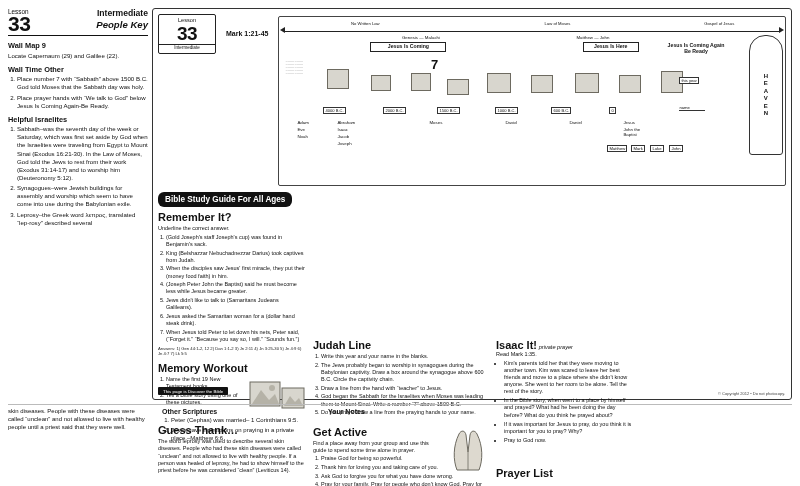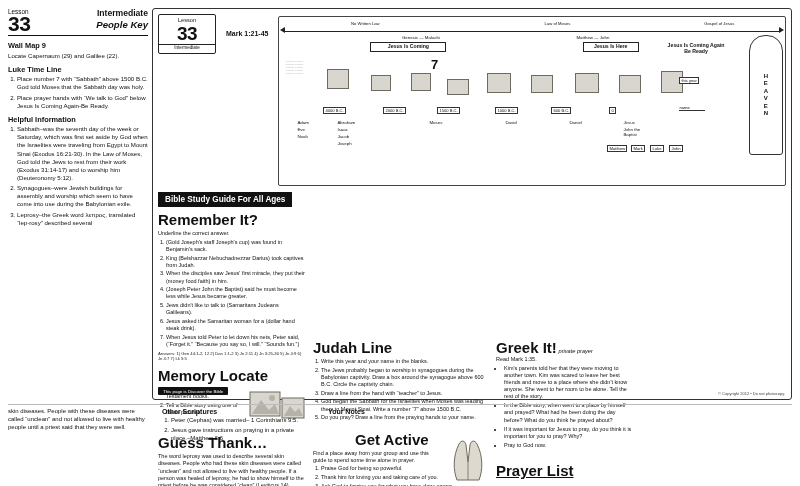--- a/index.html
+++ b/index.html
@@ -47,30 +47,30 @@
     display:flex; flex-direction:column; align-items:center; justify-content:center;
     line-height:1;
   }
   .lesson-box .l1 { font-size:5.6px; }
   .lesson-box .l2 { font-size:19px; font-weight:bold; letter-spacing:-0.5px; }
   .lesson-box .l3 { font-size:4.6px; border-top:0.7px solid #222; width:100%; text-align:center; padding-top:1px; margin-top:1px;}
   .ref { font-size:7px; font-weight:bold; margin:16px 0 0 10px; }
 
   .bsg {
     background:#111; color:#fff; font-weight:bold; font-size:8.2px;
-    padding:3px 7px; border-radius:0; display:inline-block; margin-top:6px;
+    padding:3px 7px; border-radius:6px; display:inline-block; margin-top:6px;
   }
 
   
   .card-body { display:flex; gap:7px; margin-top:4px; height:330px; }
   .col-a { width:148px; }
   .col-b { width:176px; }
   .col-c { width:138px; }
 
-  .h2 { font-weight:bold; font-size:15px; margin:0 0 2px; }
+  .h2 { font-weight:bold; font-size:11px; margin:0 0 2px; }
   .sub-i { font-style:italic; font-size:5.6px; }
   .col-a p, .col-b p, .col-c p, .col-a li, .col-b li, .col-c li { font-size:5.5px; line-height:1.3; margin:0 0 1.5px; }
   ol.num { margin:0 0 3px 8px; padding:0; }
   ol.num > li { margin-bottom:1.6px; }
   .tiny { font-size:4.2px; line-height:1.2; color:#222; }
 
   
   .tl-panel {
     border:1px solid #444; border-radius:2px; height:170px; margin-top:2px;
     position:relative; overflow:hidden; background:#fff;
@@ -145,27 +145,27 @@
       </div>
       <div class="ttl">
         <span>Intermediate</span>
         <span class="sub">People Key</span>
       </div>
     </div>
 
     <div class="sec-h">Wall Map 9</div>
     <p>Locate Capernaum (29) and Galilee (22).</p>
 
-    <div class="sec-h">Luke Time Line</div>
+    <div class="sec-h">Wall Time Other</div>
     <ol class="tight">
       <li>Place number 7 with “Sabbath” above 1500 B.C. God told Moses that the Sabbath day was holy.</li>
       <li>Place prayer hands with “We talk to God” below Jesus Is Coming Again-Be Ready.</li>
     </ol>
 
-    <div class="sec-h">Helpful Information</div>
+    <div class="sec-h">Helpful Israelites</div>
     <ol class="tight">
       <li>Sabbath–was the seventh day of the week or Saturday, which was first set aside by God when the Israelites were traveling from Egypt to Mount Sinai (Exodus 16:21-30). In the Law of Moses, God told the Jews to rest from their work (Exodus 31:14-17) and to worship him (Deuteronomy 5:12).</li>
       <li>Synagogues–were Jewish buildings for assembly and worship which seem to have come into use during the Babylonian exile.</li>
       <li>Leprosy–the Greek word λεπρος, translated “lep-rosy” described several</li>
     </ol>
   </div>
 
   <div class="card">
 
     <div class="card-hdr">
@@ -263,21 +263,21 @@
           <li>(Gold  Joseph's staff  Joseph's cup) was found in Benjamin's sack.</li>
           <li>King (Belshazzar  Nebuchadnezzar  Darius) took captives from Judah.</li>
           <li>When the disciples saw Jesus' first miracle, they put their (money  food  faith) in him.</li>
           <li>(Joseph  Peter  John the Baptist) said he must become less while Jesus became greater.</li>
           <li>Jews didn't like to talk to (Samaritans  Judeans  Galileans).</li>
           <li>Jesus asked the Samaritan woman for a (dollar  hand  steak  drink).</li>
           <li>When Jesus told Peter to let down his nets, Peter said, (“Forget it.”  “Because you say so, I will.”  “Sounds fun.”)</li>
         </ol>
         <div class="tiny">Answers:  1) Gen 44:1-2, 12  2) Dan 1:1-2  3) Jn 2:11  4) Jn 3:25-30  5) Jn 4:9  6) Jn 4:7  7) Lk 5:5</div>
 
-        <div class="h2" style="margin-top:6px;">Memory Locate</div>
+        <div class="h2" style="margin-top:6px;">Memory Workout</div>
         <div class="hand">
           <svg width="58" height="50" viewBox="0 0 58 50">
             <rect x="2" y="10" width="30" height="24" fill="#d8d6ce" stroke="#6d6a60" stroke-width="1"></rect>
             <path d="M4 32 L13 18 L21 28 L27 22 L31 32 Z" fill="#b5b2a7"></path>
             <circle cx="24" cy="16" r="3" fill="#b5b2a7"></circle>
             <rect x="34" y="16" width="22" height="20" fill="#d8d6ce" stroke="#6d6a60" stroke-width="1"></rect>
             <path d="M36 34 L42 24 L47 30 L51 26 L55 34 Z" fill="#b5b2a7"></path>
           </svg>
         </div>
         <ol class="num">
@@ -295,52 +295,52 @@
         <div style="height:128px;"></div>
         <div class="h2">Judah Line</div>
         <ol class="num">
           <li>Write this year and your name in the blanks.</li>
           <li>The Jews probably began to worship in synagogues during the Babylonian captivity. Draw a box around the synagogue above 600 B.C. Circle the captivity chain.</li>
           <li>Draw a line from the hand with “teacher” to Jesus.</li>
           <li>God began the Sabbath for the Israelites when Moses was leading them to Mount Sinai. Write a number “7” above 1500 B.C.</li>
           <li>Do you pray? Draw a line from the praying hands to your name.</li>
         </ol>
 
-        <div class="h2" style="margin-top:9px;margin-left:42px;">Get Active</div>
+        <div class="h2" style="margin-top:9px;">Get Active</div>
         <div style="float:right; margin:-14px 0 0 4px;">
           <svg width="42" height="46" viewBox="0 0 42 46">
             <path d="M10 44 C6 34 6 20 12 8 C14 4 18 4 19 9 L21 26 L23 9 C24 4 28 4 30 8 C36 20 36 34 32 44 Z" fill="#ddd9cf" stroke="#6d6a60" stroke-width="1"></path>
             <path d="M21 26 L21 44" stroke="#6d6a60" stroke-width="0.8"></path>
           </svg>
         </div>
         <p>Find a place away from your group and use this guide to spend some time alone in prayer.</p>
         <ol class="num">
           <li>Praise God for being so powerful.</li>
           <li>Thank him for loving you and taking care of you.</li>
           <li>Ask God to forgive you for what you have done wrong.</li>
           <li>Pray for your family. Pray for people who don't know God. Pray for people you don't like.</li>
 
         </ol>
       </div>
 
       <div class="col-c">
         <div style="height:128px;"></div>
         <div>
-          <span class="h2" style="display:inline;">Greek It!</span>
+          <span class="h2" style="display:inline;">Isaac It!</span>
           <span class="sub-i">private prayer</span>
         </div>
         <p>Read Mark 1:35.</p>
         <ul class="dash" style="margin-left:8px;">
           <li>Kim's parents told her that they were moving to another town. Kim was scared to leave her best friends and move to a place where she didn't know anyone. She went to her room to be alone. Tell the rest of the story.</li>
           <li>In the Bible story, when went to a place by himself and prayed? What had he been doing the day before? What do you think he prayed about?</li>
           <li>If it was important for Jesus to pray, do you think it is important for you to pray? Why?</li>
           <li>Pray to God now.</li>
         </ul>
 
-        <div class="h2" style="margin-top:13px;text-decoration:underline;">Prayer List</div>
+        <div class="h2" style="margin-top:23px;">Prayer List</div>
         <div class="prayerlines">
           <div></div>
           <div></div>
           <div></div>
 
         </div>
 
         <div class="footer-note">© Copyright 2012 • Do not photocopy.</div>
       </div>
     </div>

